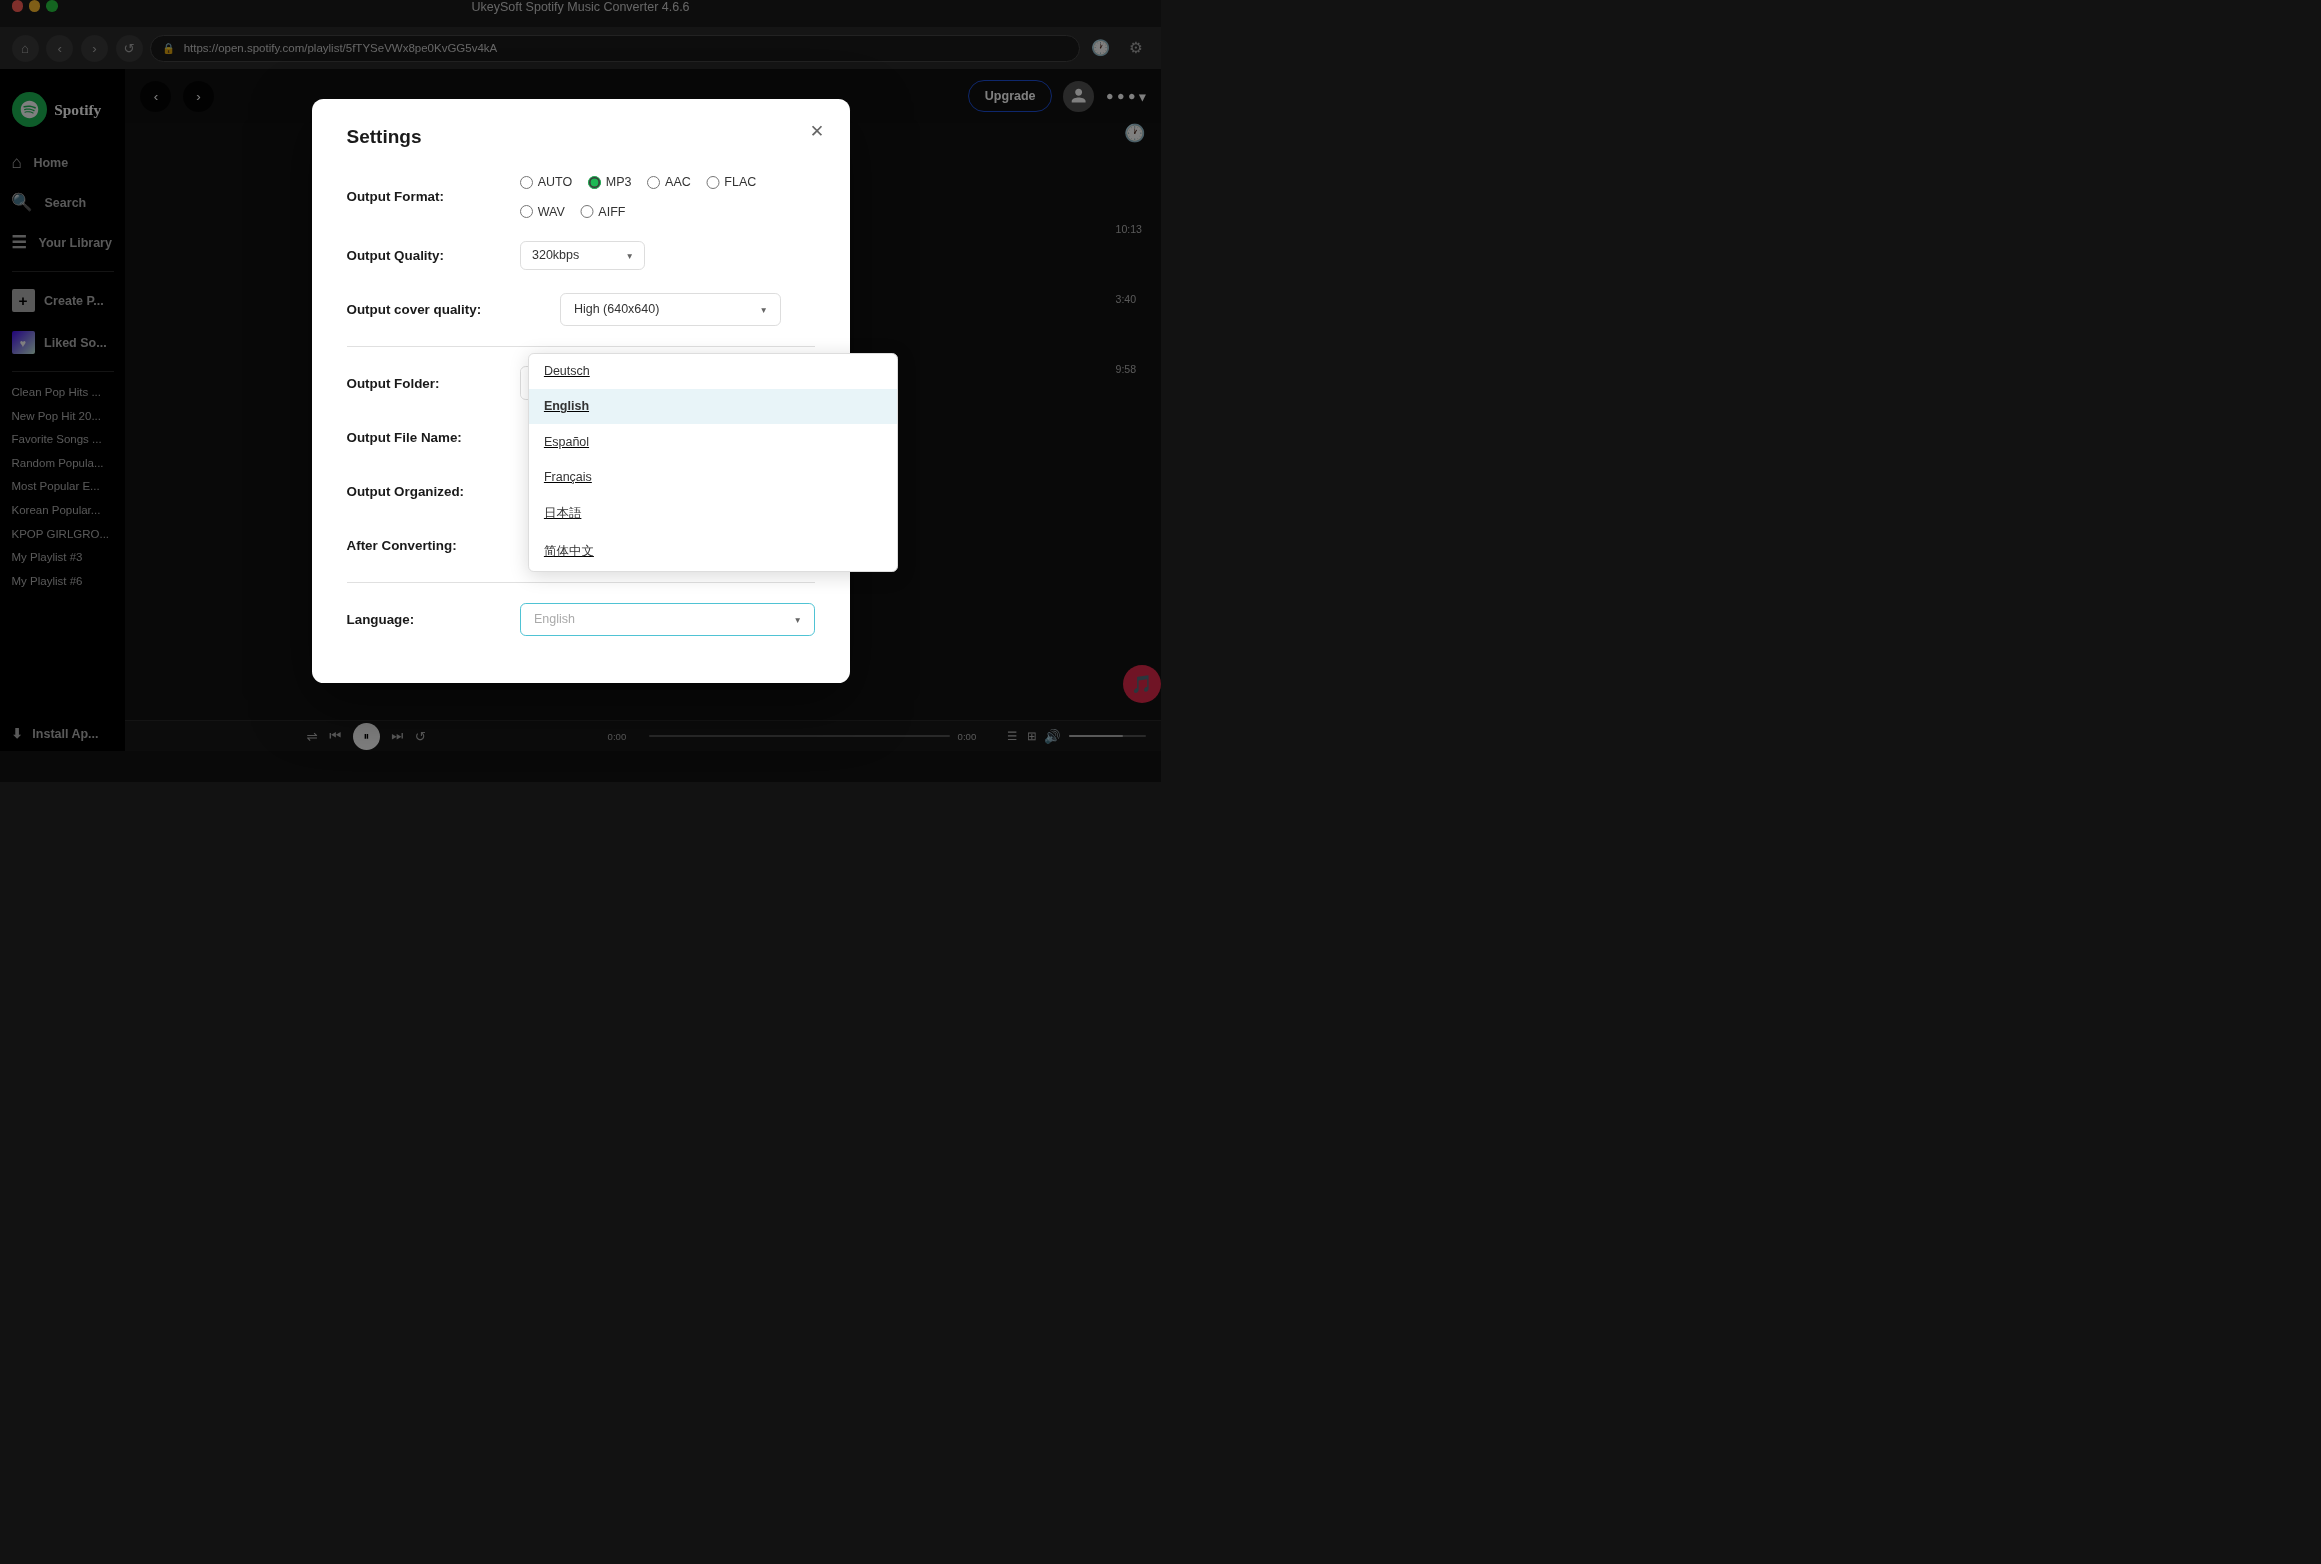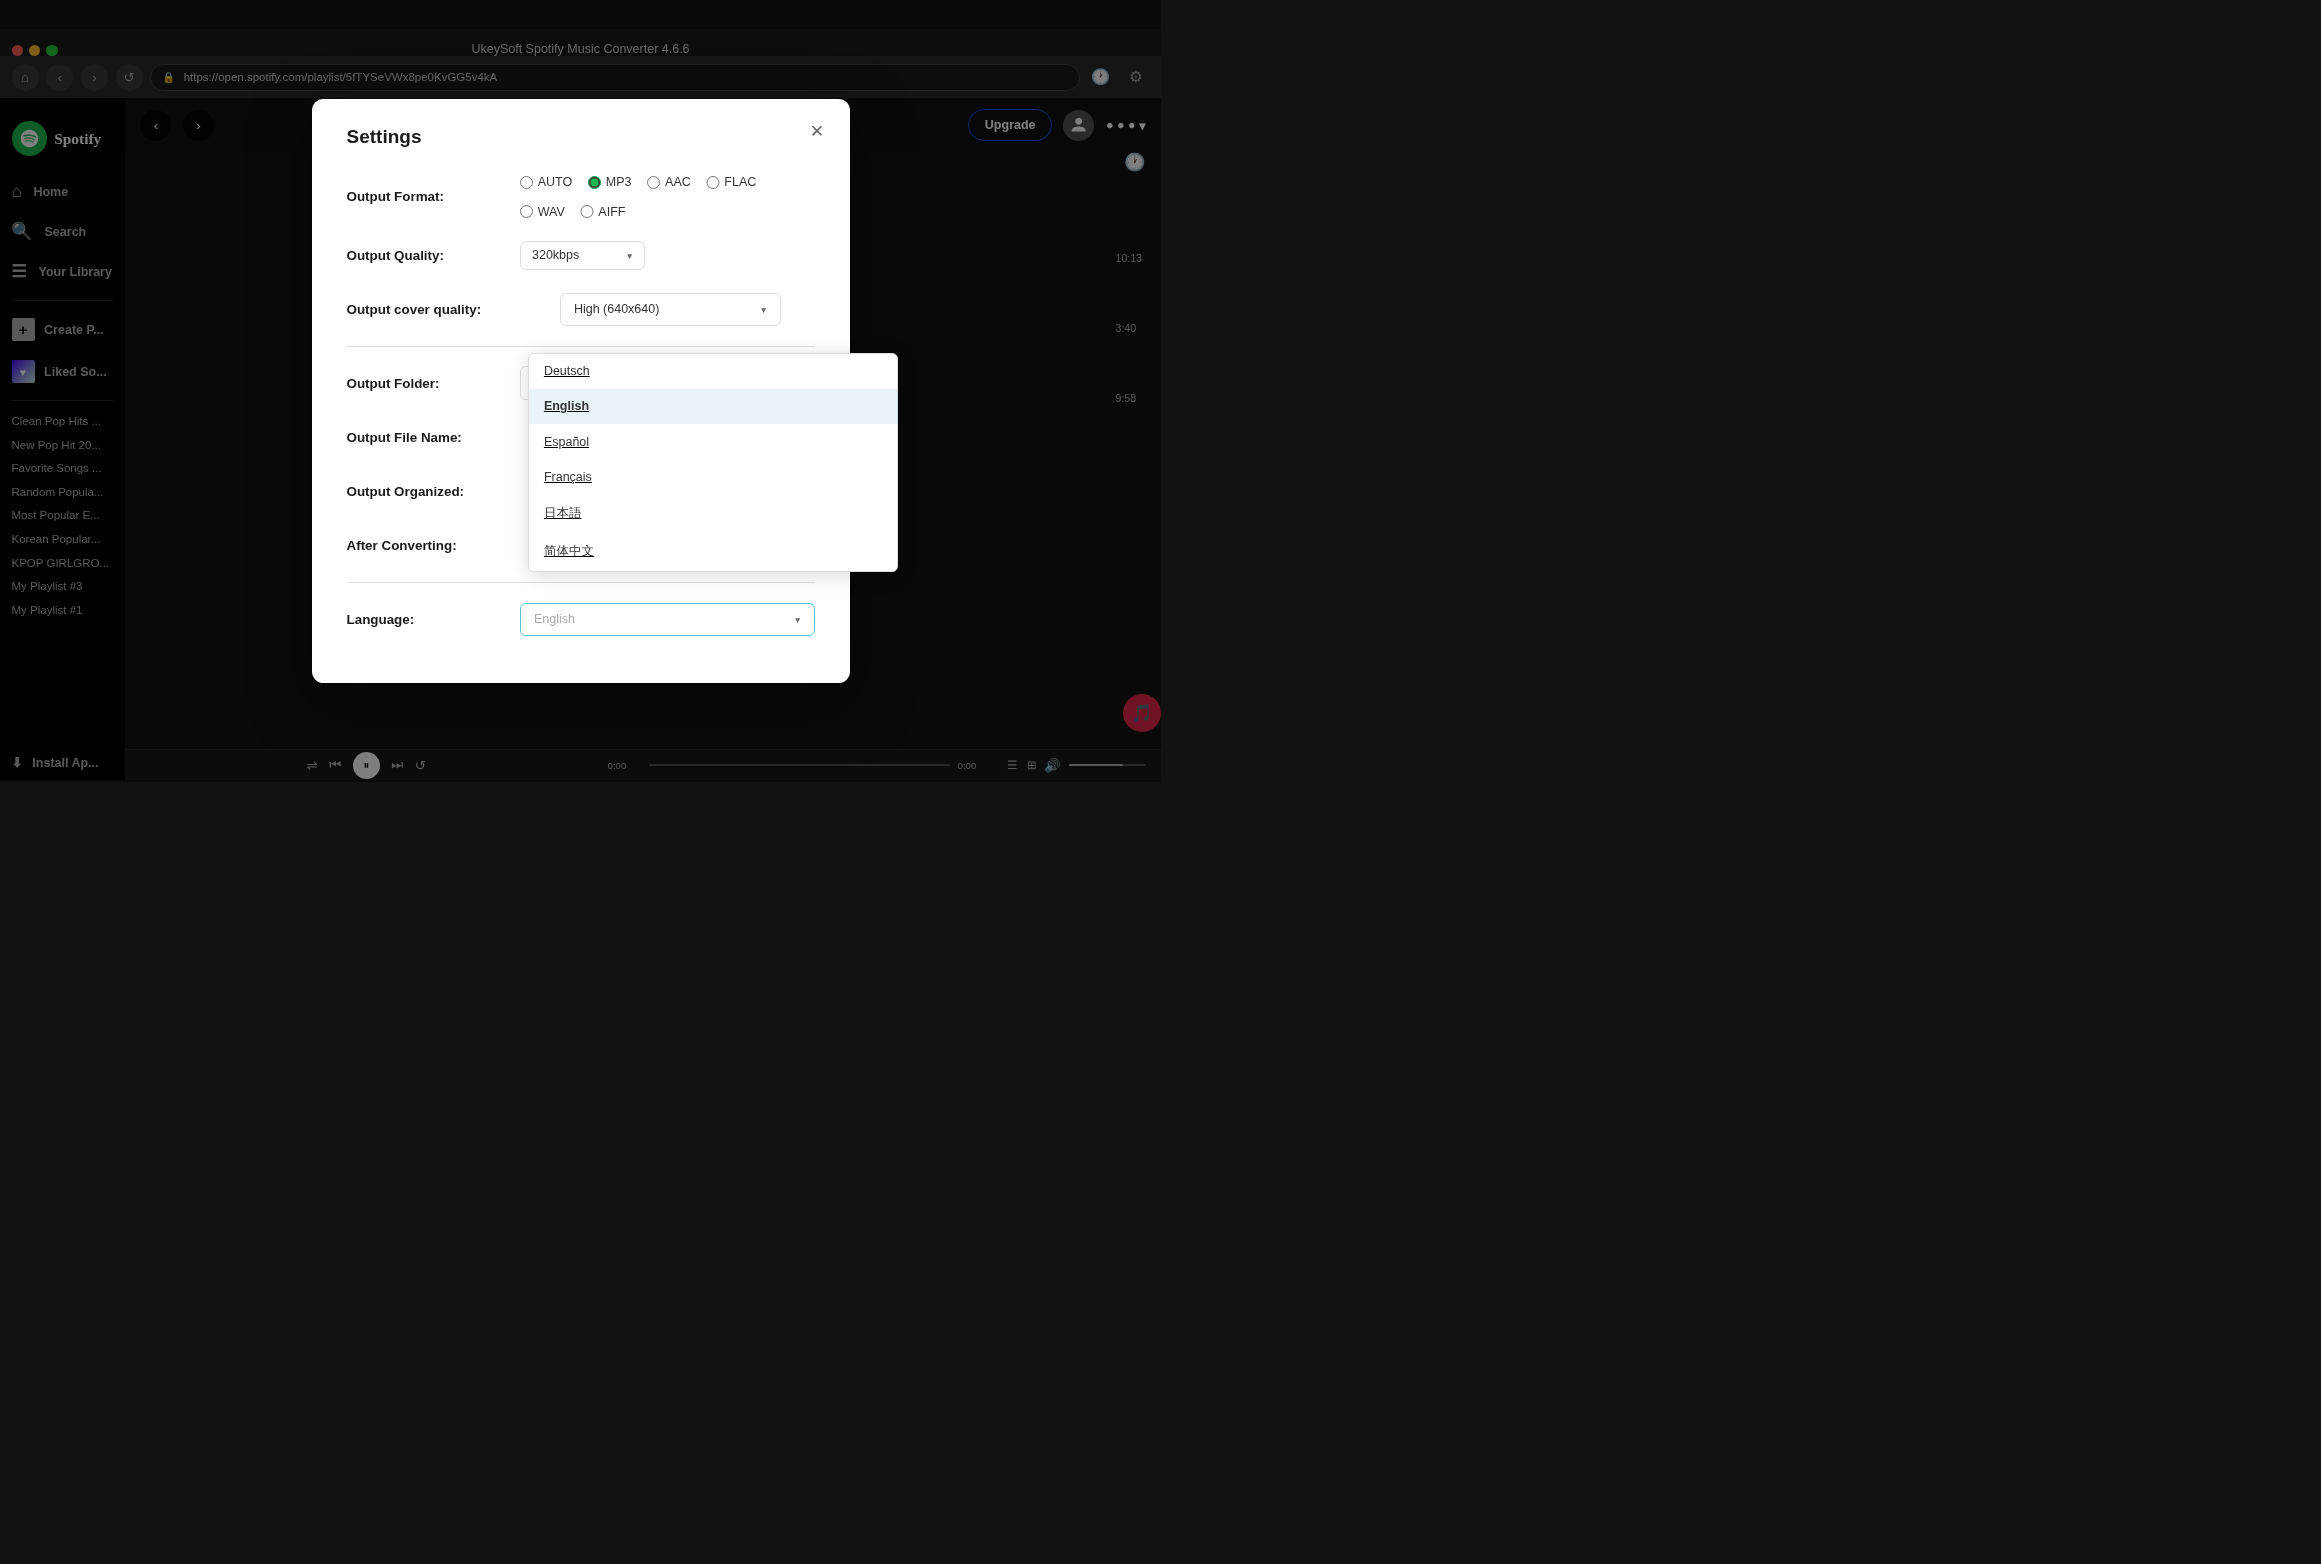--- a/index.html
+++ b/index.html
@@ -10,24 +10,23 @@
       background: #121212;
       overflow: hidden;
       position: relative;
     }
 
     
     .title-bar {
       height: 27px;
       background: #1a1a1a;
       display: flex;
-      align-items: flex-end;
+      align-items: flex-start;
       justify-content: center;
       position: relative;
-      margin-top: 29px;
     }
     .title-bar-title {
       font-size: 12.5px;
       color: #ccc;
     }
     .traffic-lights {
       position: absolute;
       left: 11.5px;
       display: flex;
       gap: 5.8px;
@@ -700,21 +699,21 @@
     <div class="sidebar-divider"></div>
 
     <div class="playlist-item">Clean Pop Hits ...</div>
     <div class="playlist-item">New Pop Hit 20...</div>
     <div class="playlist-item">Favorite Songs ...</div>
     <div class="playlist-item">Random Popula...</div>
     <div class="playlist-item">Most Popular E...</div>
     <div class="playlist-item">Korean Popular...</div>
     <div class="playlist-item">KPOP GIRLGRO...</div>
     <div class="playlist-item">My Playlist #3</div>
-    <div class="playlist-item">My Playlist #1</div>
+    <div class="playlist-item">My Playlist #6</div>
 
     <div style="margin-top: auto;">
       <div class="sidebar-action">
         <span style="font-size:13.4px;color:#b3b3b3;">⬇</span>
         <span>Install Ap...</span>
       </div>
     </div>
   </div>
 
   <div class="spotify-content">

